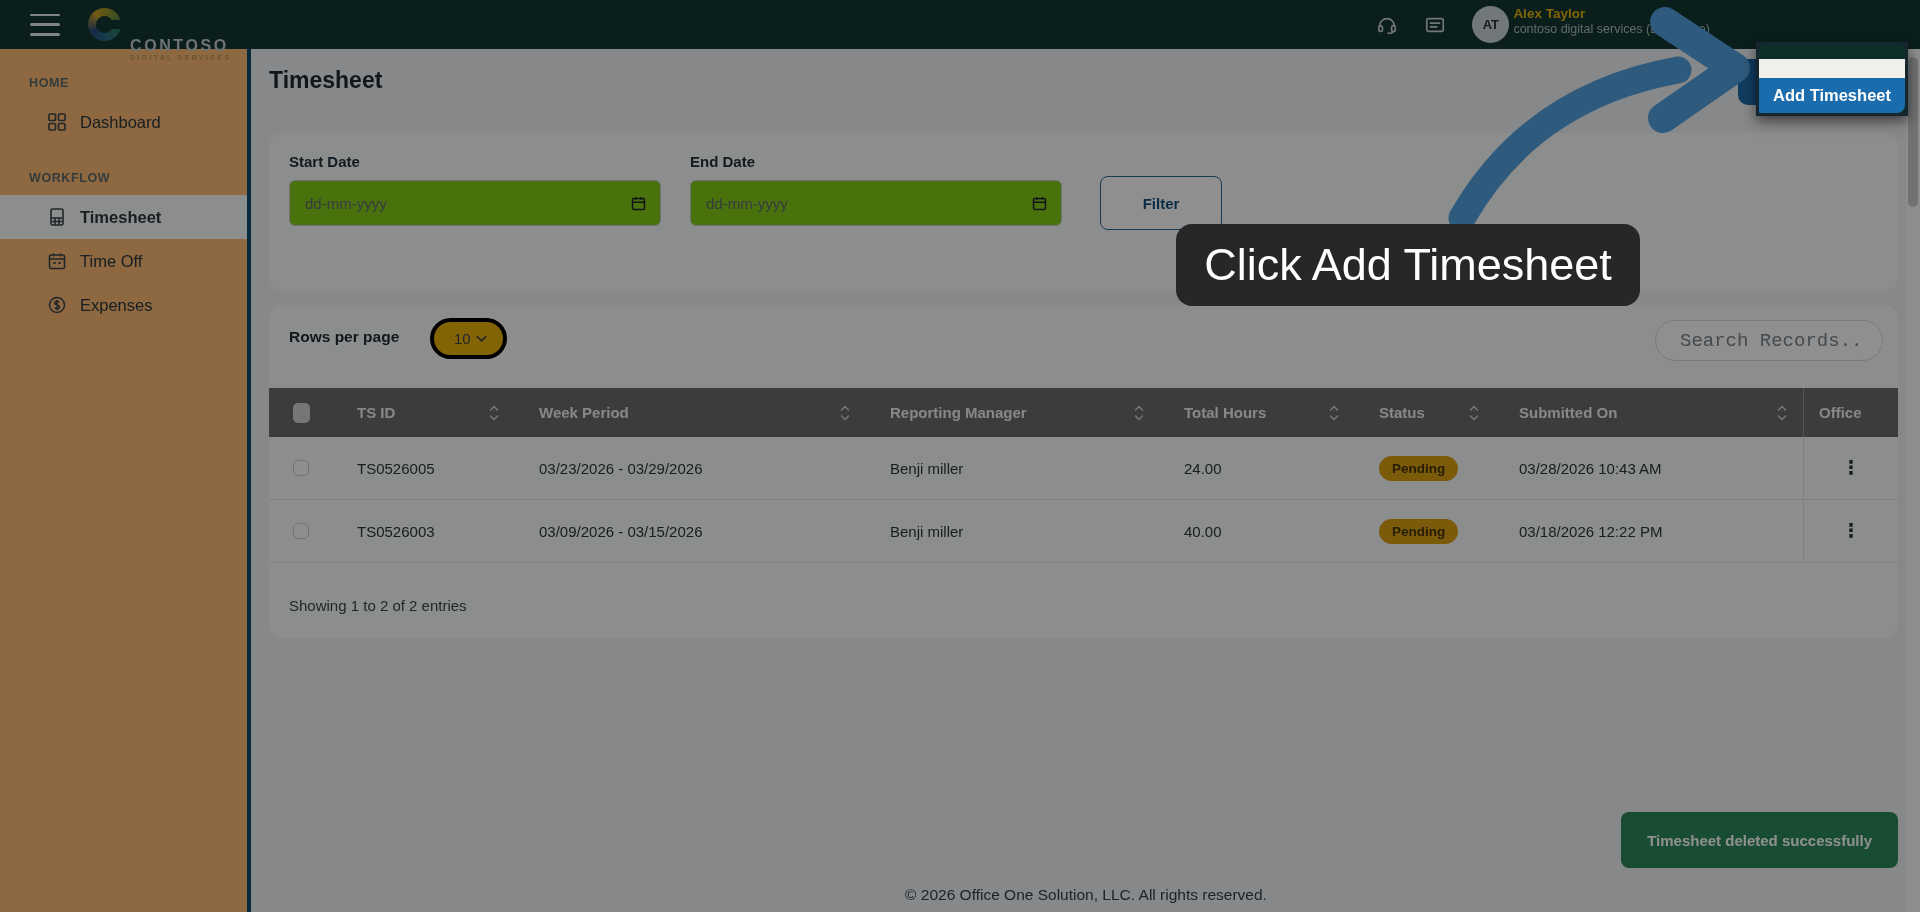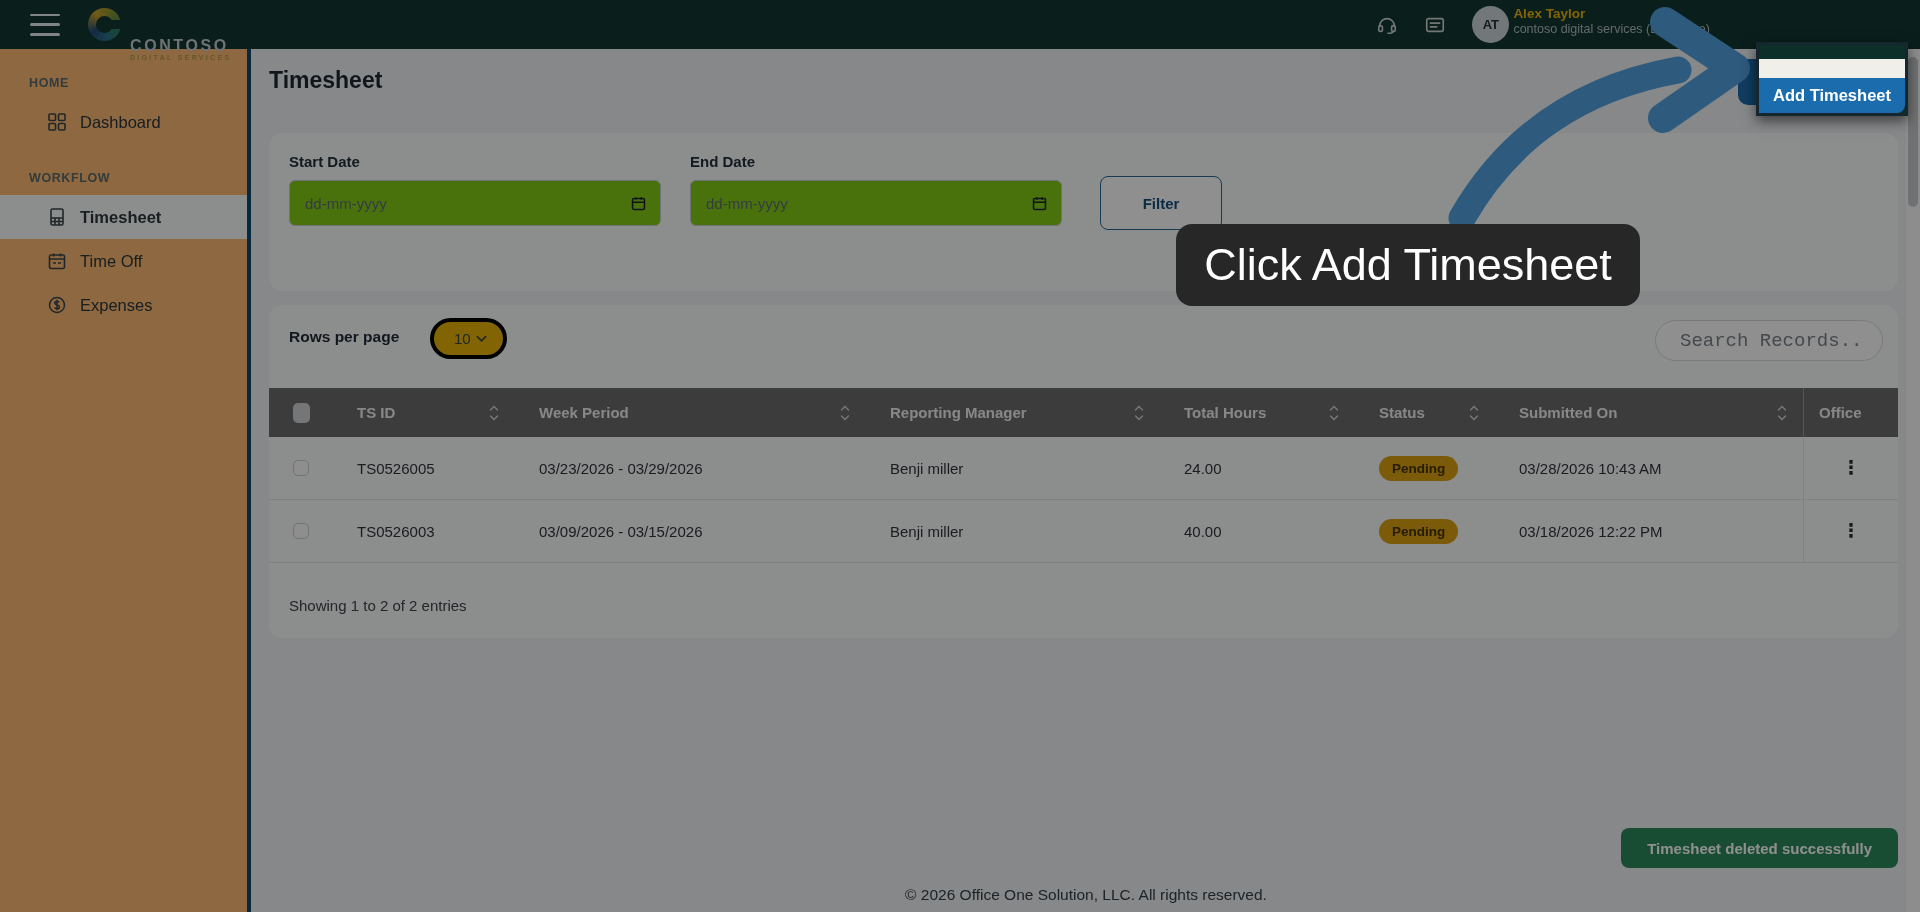--- a/index.html
+++ b/index.html
@@ -65,21 +65,21 @@
 
   .trow { position:absolute; left:0; width:100%; height:63px; border-bottom:1px solid #e3e6e8; font-size:15px; color:#2f373c; }
   .trow .cell { padding-left:24px; overflow:hidden; white-space:nowrap; }
   .trow .cell-check { padding-left:0 !important; }
   .row-checkbox { width:16px; height:16px; border-radius:5px; border:1.5px solid #c8cdd1; background:#fdfdfd; cursor:pointer; }
   .badge { display:inline-block; padding:5px 13px; border-radius:14px; background:#dba112; color:#443505; font-size:13.5px; font-weight:600; }
   .cell-actions { border-left:1px solid #e2e5e7; height:100%; display:flex; align-items:center; justify-content:center; padding-left:0 !important; }
   .kebab { font-size:19px; font-weight:700; color:#2b3136; letter-spacing:0; line-height:14px; cursor:pointer; }
   .summary { position:absolute; left:20px; bottom:24px; font-size:15px; color:#3c464c; }
 
-  .toast { position:absolute; right:22px; bottom:44px; min-width:270px; height:40px; background:#2e8a5c; border-radius:8px; color:#fff; font-size:15px; font-weight:600; display:flex; align-items:center; justify-content:center; padding:16px 26px; }
+  .toast { position:absolute; right:22px; bottom:44px; min-width:270px; height:56px; background:#2e8a5c; border-radius:8px; color:#fff; font-size:15px; font-weight:600; display:flex; align-items:center; justify-content:center; padding:16px 26px; }
   .page-footer { position:absolute; left:0; bottom:8px; width:100%; text-align:center; font-size:15.5px; color:#333f49; }
 
   
   .scrollbar { position:absolute; right:0; top:49px; width:14px; height:863px; background:#fbfbfb; z-index:6; }
   .scrollbar .thumb { position:absolute; left:2px; top:8px; width:10px; height:150px; border-radius:6px; background:#c6cacc; }
 
   
   .dim { position:absolute; inset:0; background:rgba(0,0,0,.44); z-index:40; }
   .anno { z-index:50; }
   .tooltip { position:absolute; left:1176px; top:224px; width:464px; height:82px; background:#272727; border-radius:16px; color:#fff; font-size:45px; display:flex; align-items:center; justify-content:center; white-space:nowrap; }

